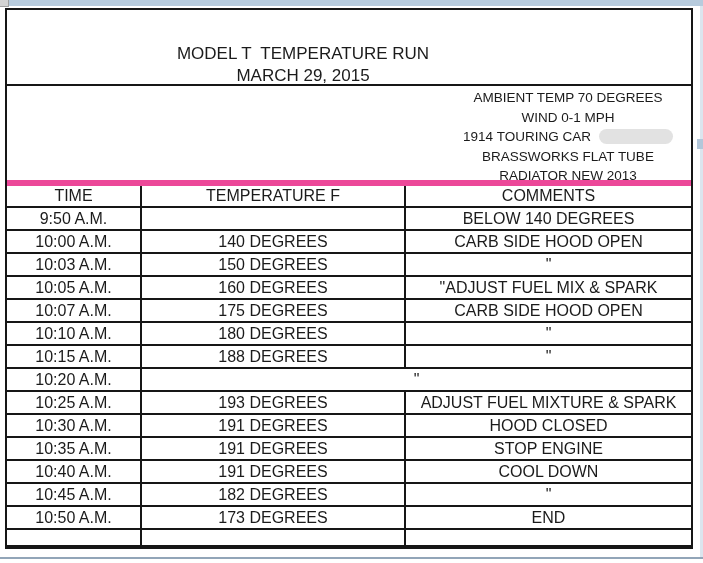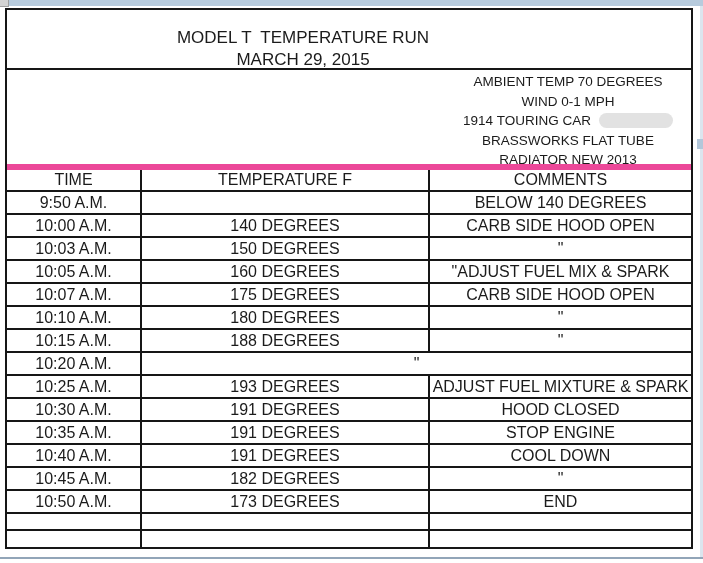--- a/index.html
+++ b/index.html
@@ -14,20 +14,21 @@
   .bottom-line { position:absolute; left:0; top:557px; width:703px; height:2px; background:#92a5b8; }
 
   .doc {
     position:absolute; left:5px; top:8px; width:688px; height:541px;
     border:2px solid #161616; box-sizing:border-box; background:#ffffff;
     display:flex; flex-direction:column;
   }
   .title-section {
     height:60px; box-sizing:border-box; border-bottom:2px solid #161616;
     padding-top:18px;
+    margin-top:16px;
   }
   .title-wrap { width:592px; text-align:center; }
   .title { font-size:17px; line-height:20px; white-space:pre-wrap; }
   .date  { font-size:17px; line-height:20px; margin-top:2px; }
 
   .info-section { height:100px; box-sizing:border-box; border-bottom:6px solid #ec4899; position:relative; }
   .info-block {
     position:absolute; right:4px; top:2px; width:238px;
     text-align:center; font-size:13.5px; line-height:19.5px;
   }
@@ -36,21 +37,21 @@
     border-radius:8px; margin-left:8px; vertical-align:-3px;
   }
 
   .rows { flex:1; display:flex; flex-direction:column; }
   .row { display:flex; height:23px; box-sizing:border-box; border-bottom:2px solid #161616; font-size:16px; }
   .row.header { height:22px; }
   .row:nth-last-child(2) { height:17px; }
   .row:last-child { height:auto; flex:1; border-bottom:none; }
   .row > div { display:flex; align-items:center; justify-content:center; box-sizing:border-box; overflow:hidden; white-space:nowrap; }
   .c1 { width:135px; border-right:2px solid #161616; }
-  .c2 { width:288px; border-right:2px solid #161616; }
+  .c2 { width:264px; border-right:2px solid #161616; }
   .c3 { flex:1; }
 </style>
 </head>
 <body>
 
 <div id="stage">
   <div class="top-strip"></div>
   <div class="corner-frag"></div>
   <div class="right-strip"></div>
   <div class="right-handle"></div>

